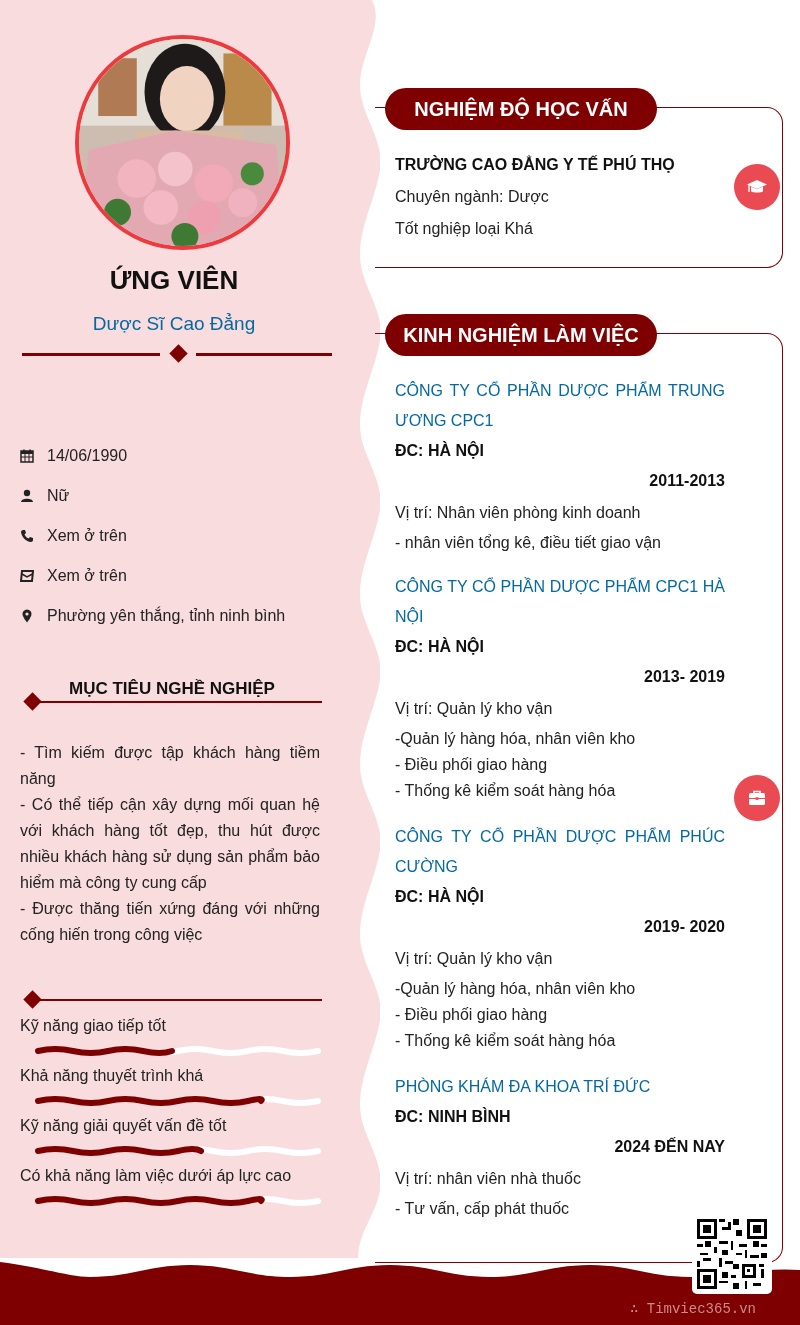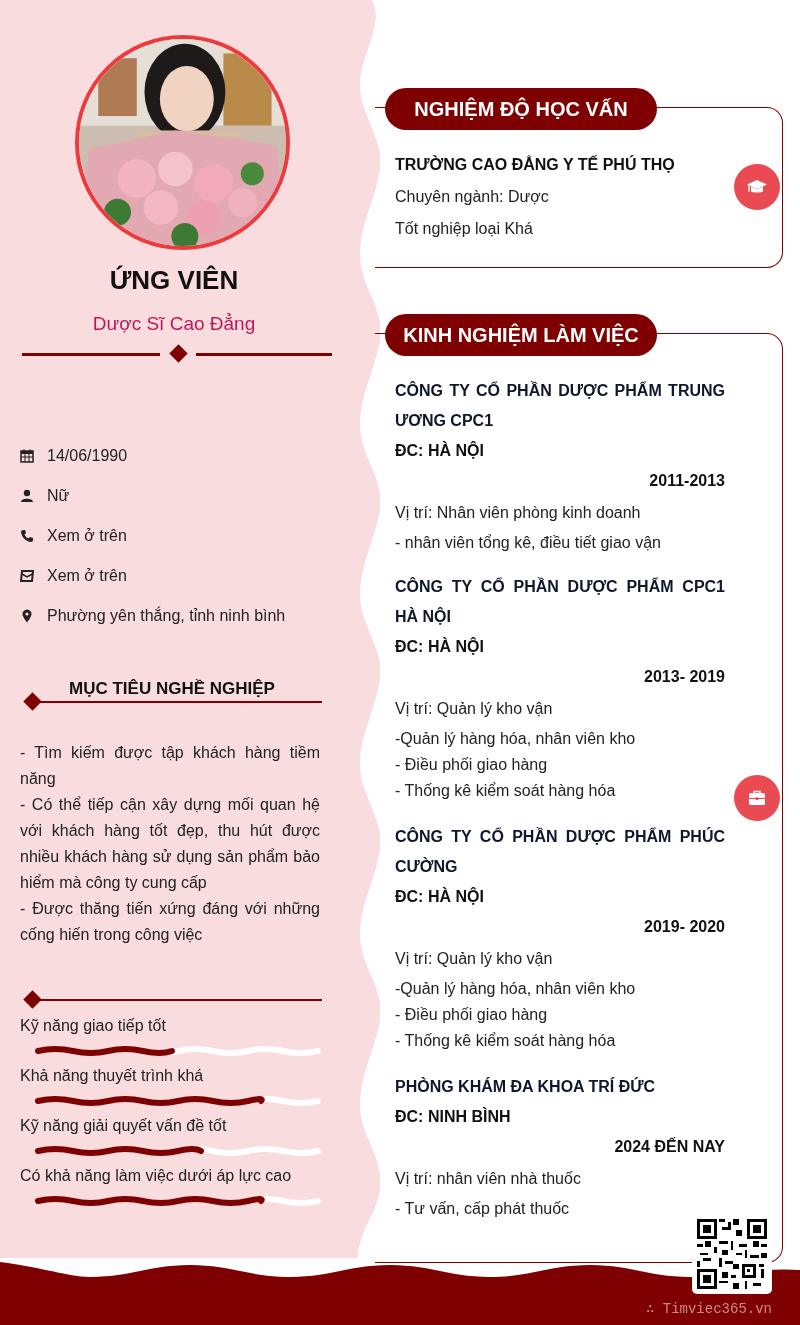--- a/index.html
+++ b/index.html
@@ -9,21 +9,21 @@
   
   .left-bg { position: absolute; left: 0; top: 0; width: 380px; height: 1258px; }
   .left-bg svg { display: block; }
 
   .left { position: absolute; left: 0; top: 0; width: 360px; }
 
   .avatar-wrap { position: absolute; left: 75px; top: 35px; width: 215px; height: 215px; border-radius: 50%; border: 4px solid #ee3a3e; overflow: hidden; background: #c8b6a9; }
   .avatar-wrap svg { width: 100%; height: 100%; display: block; }
 
   .name { position: absolute; left: 0; width: 348px; top: 265px; text-align: center; font-size: 26px; font-weight: bold; color: #111; }
-  .title { position: absolute; left: 0; width: 348px; top: 313px; text-align: center; font-size: 19px; color: #be185d; }
+  .title { position: absolute; left: 0; width: 348px; top: 313px; text-align: center; font-size: 19px; color: #0369a1; }
   .divider { position: absolute; top: 346px; left: 22px; width: 310px; height: 16px; }
   .divider .l1 { position: absolute; left: 0; top: 7px; width: 138px; height: 3px; background: #7e0000; }
   .divider .l2 { position: absolute; left: 174px; top: 7px; width: 136px; height: 3px; background: #7e0000; }
   .divider .dm { position: absolute; left: 150px; top: 1px; width: 13px; height: 13px; background: #7e0000; transform: rotate(45deg); }
 
   .contact { position: absolute; left: 20px; top: 436px; width: 320px; }
   .contact-row { display: flex; align-items: center; height: 40px; font-size: 16px; color: #222; }
   .contact-row .ic { width: 27px; height: 16px; display: flex; align-items: center; }
   .contact-row .ic svg { width: 14px; height: 14px; }
 
@@ -45,30 +45,30 @@
   .box { position: absolute; border: 1.5px solid #7e0000; border-left: none; border-radius: 0 16px 16px 0; }
   .round-ic { position: absolute; width: 46px; height: 46px; border-radius: 50%; background: #ea4a52; display: flex; align-items: center; justify-content: center; }
   .round-ic svg { width: 22px; height: 22px; }
 
   .edu { position: absolute; left: 395px; top: 152px; width: 330px; }
   .edu .school { font-weight: bold; font-size: 16px; height: 30px; line-height: 26px; color: #111; }
   .edu .line { font-size: 16px; height: 32px; line-height: 30px; color: #222; }
 
   .exp { position: absolute; left: 395px; top: 376px; width: 330px; }
   .job { margin-bottom: 8px; }
-  .job .co { font-weight: bold; font-size: 16px; line-height: 30px; color: #0f172a; }
+  .job .co { font-weight: normal; font-size: 16px; line-height: 30px; color: #0369a1; }
   .job .co.justify { text-align: justify; text-align-last: left; }
   .job .addr { font-weight: bold; font-size: 16px; line-height: 30px; color: #111; }
   .job .period { font-weight: bold; font-size: 16px; line-height: 30px; text-align: right; color: #111; }
   .job .pos { font-size: 16px; line-height: 34px; color: #222; }
   .job .d { font-size: 16px; line-height: 26px; color: #222; }
 
   .footer { position: absolute; left: 0; top: 1262px; width: 800px; height: 63px; }
   .qr { position: absolute; left: 692px; top: 1214px; width: 80px; height: 80px; background: #fff; border-radius: 5px; padding: 5px; }
-  .brand { position: absolute; right: 28px; top: 1300px; font-family: "Liberation Mono", "DejaVu Sans Mono", monospace; font-size: 14px; color: #c98a8a; }
+  .brand { position: absolute; right: 44px; top: 1300px; font-family: "Liberation Mono", "DejaVu Sans Mono", monospace; font-size: 14px; color: #c98a8a; }
 </style>
 </head>
 <body>
 
 <div class="left-bg">
   <svg width="380" height="1258" viewBox="0 0 380 1258">
     <path fill="#f9dcde" d="M0,0 L372,0 C385,25 360,55 360,85 C360,115 385,140 380,170 C375,200 360,225 360,255 C360,285 385,310 380,340 C375,370 360,395 360,425 C360,455 385,480 380,510 C375,540 360,565 360,595 C360,625 385,650 380,680 C375,710 360,735 360,765 C360,795 385,820 380,850 C375,880 360,905 360,935 C360,965 385,990 380,1020 C375,1050 360,1075 360,1105 C360,1135 385,1160 380,1190 C376,1215 358,1232 358,1258 L0,1258 Z"></path>
   </svg>
 </div>
 

